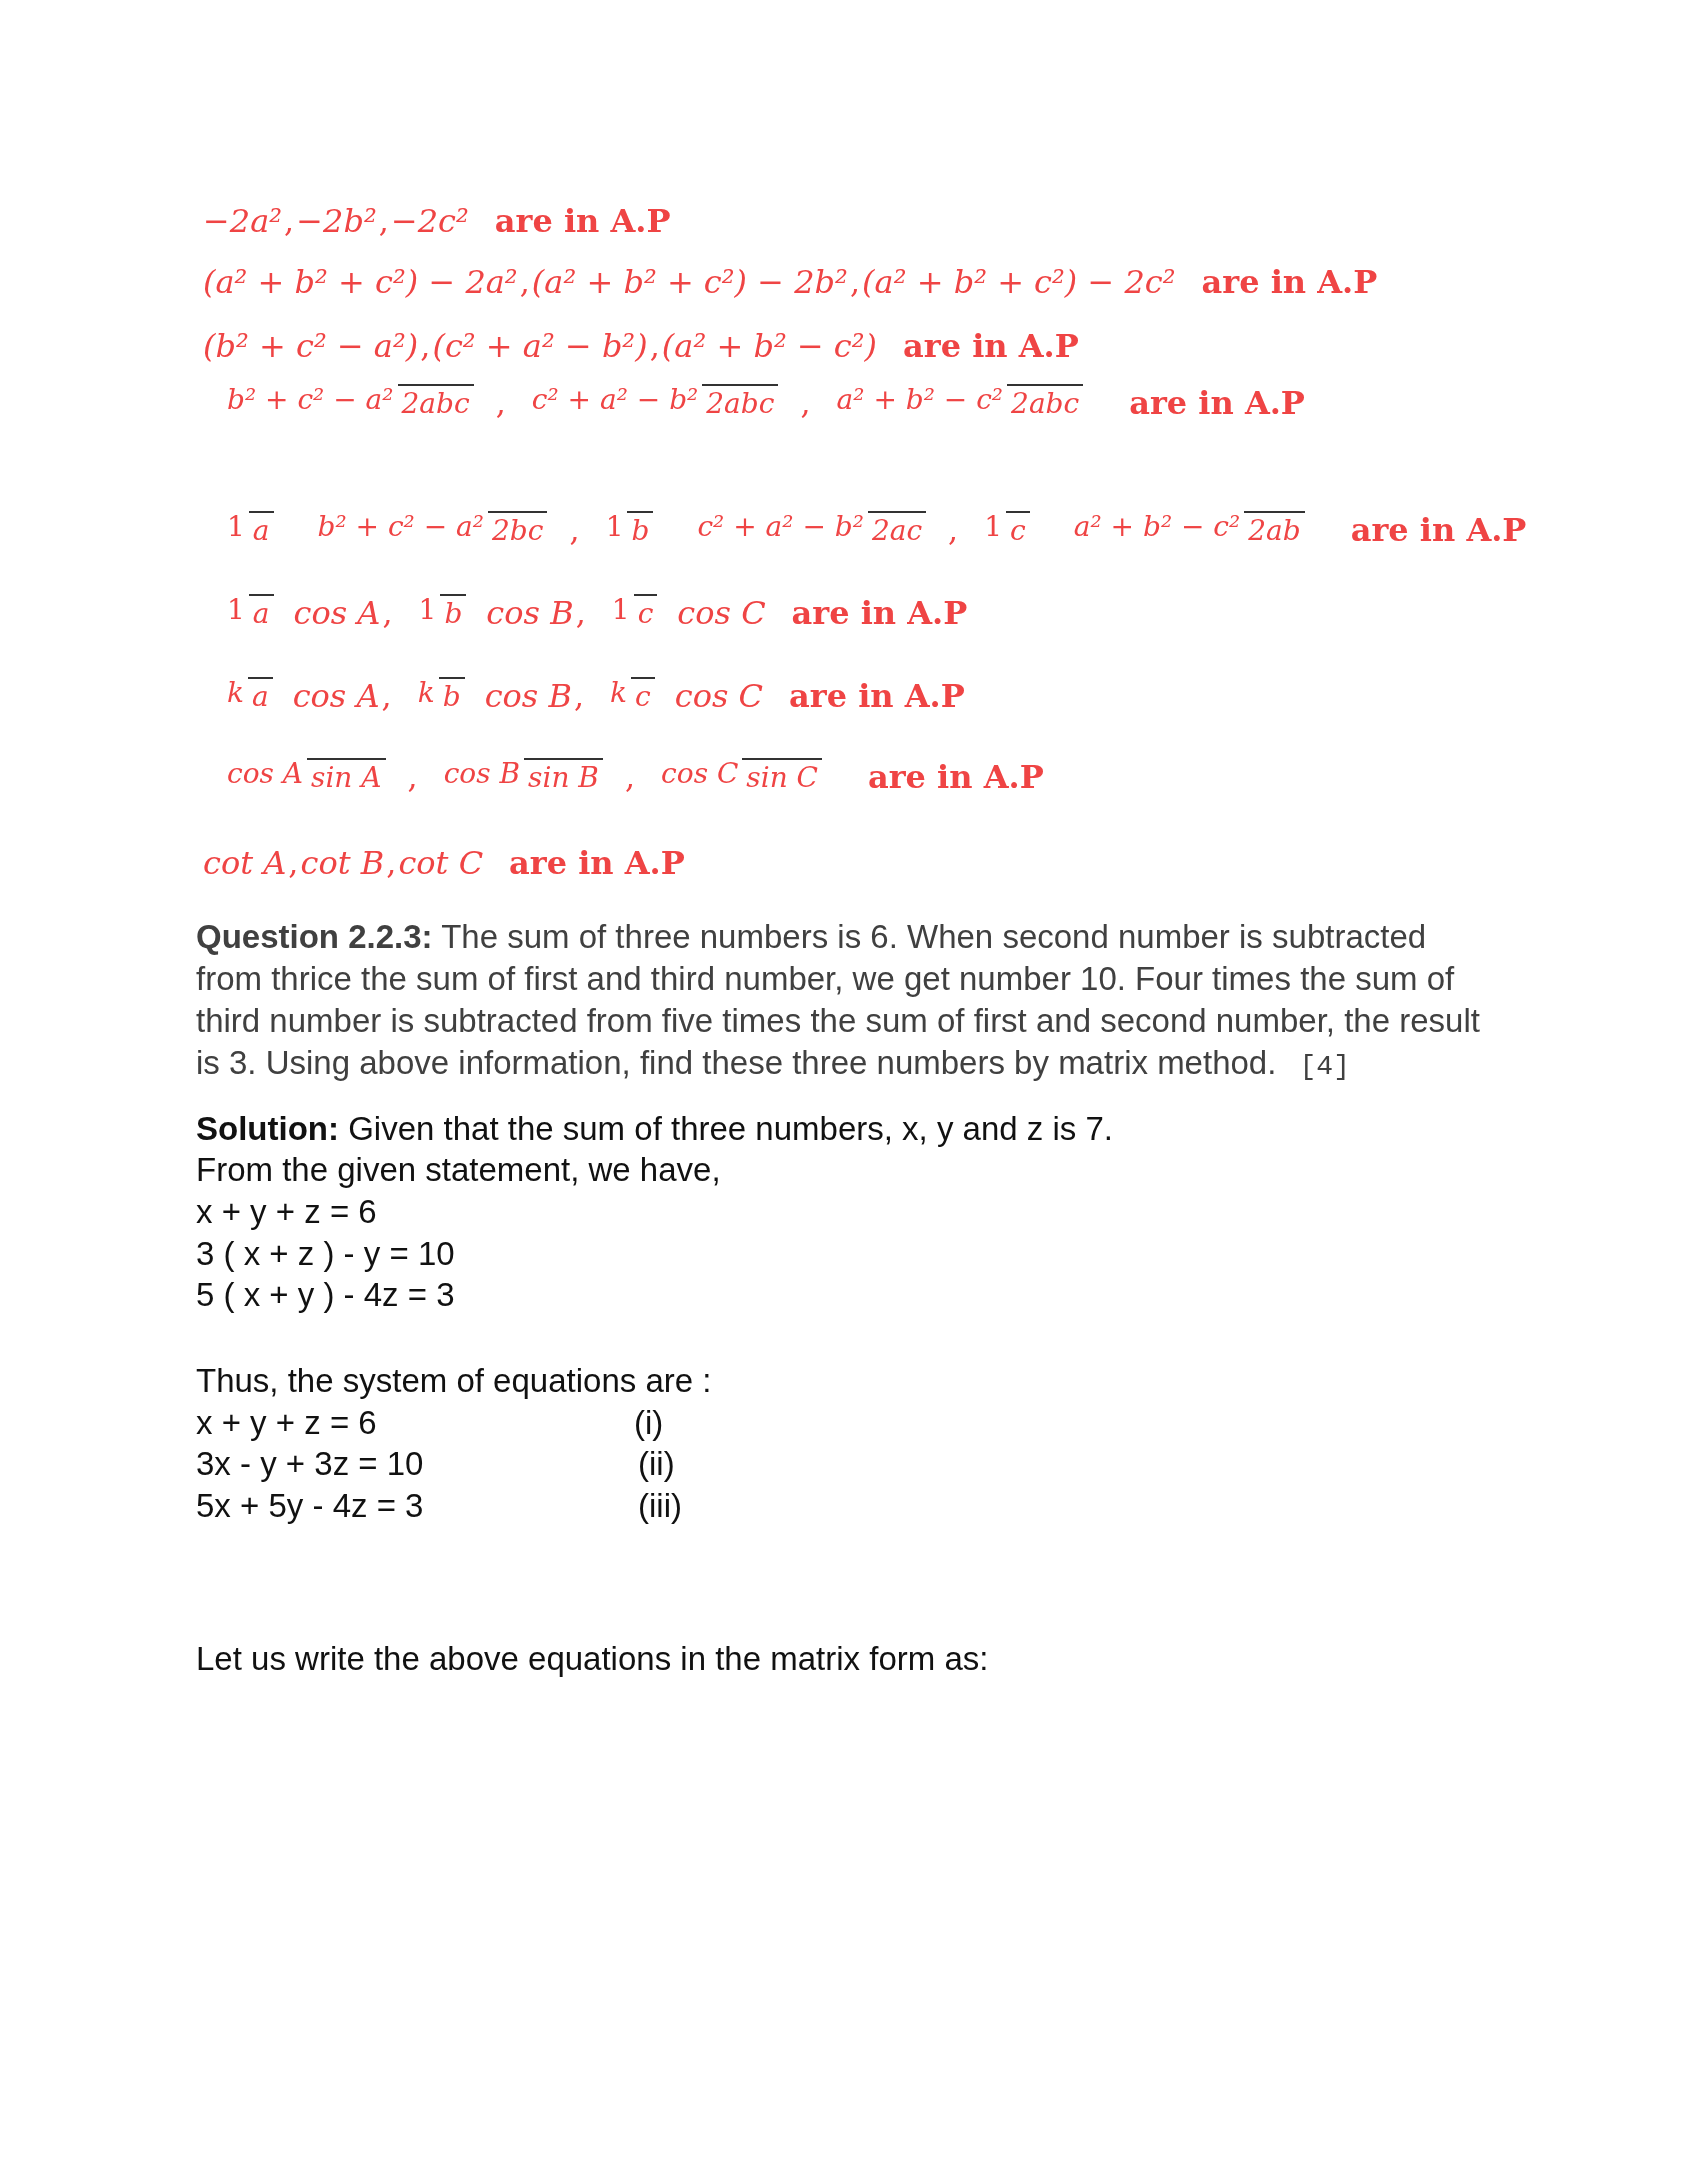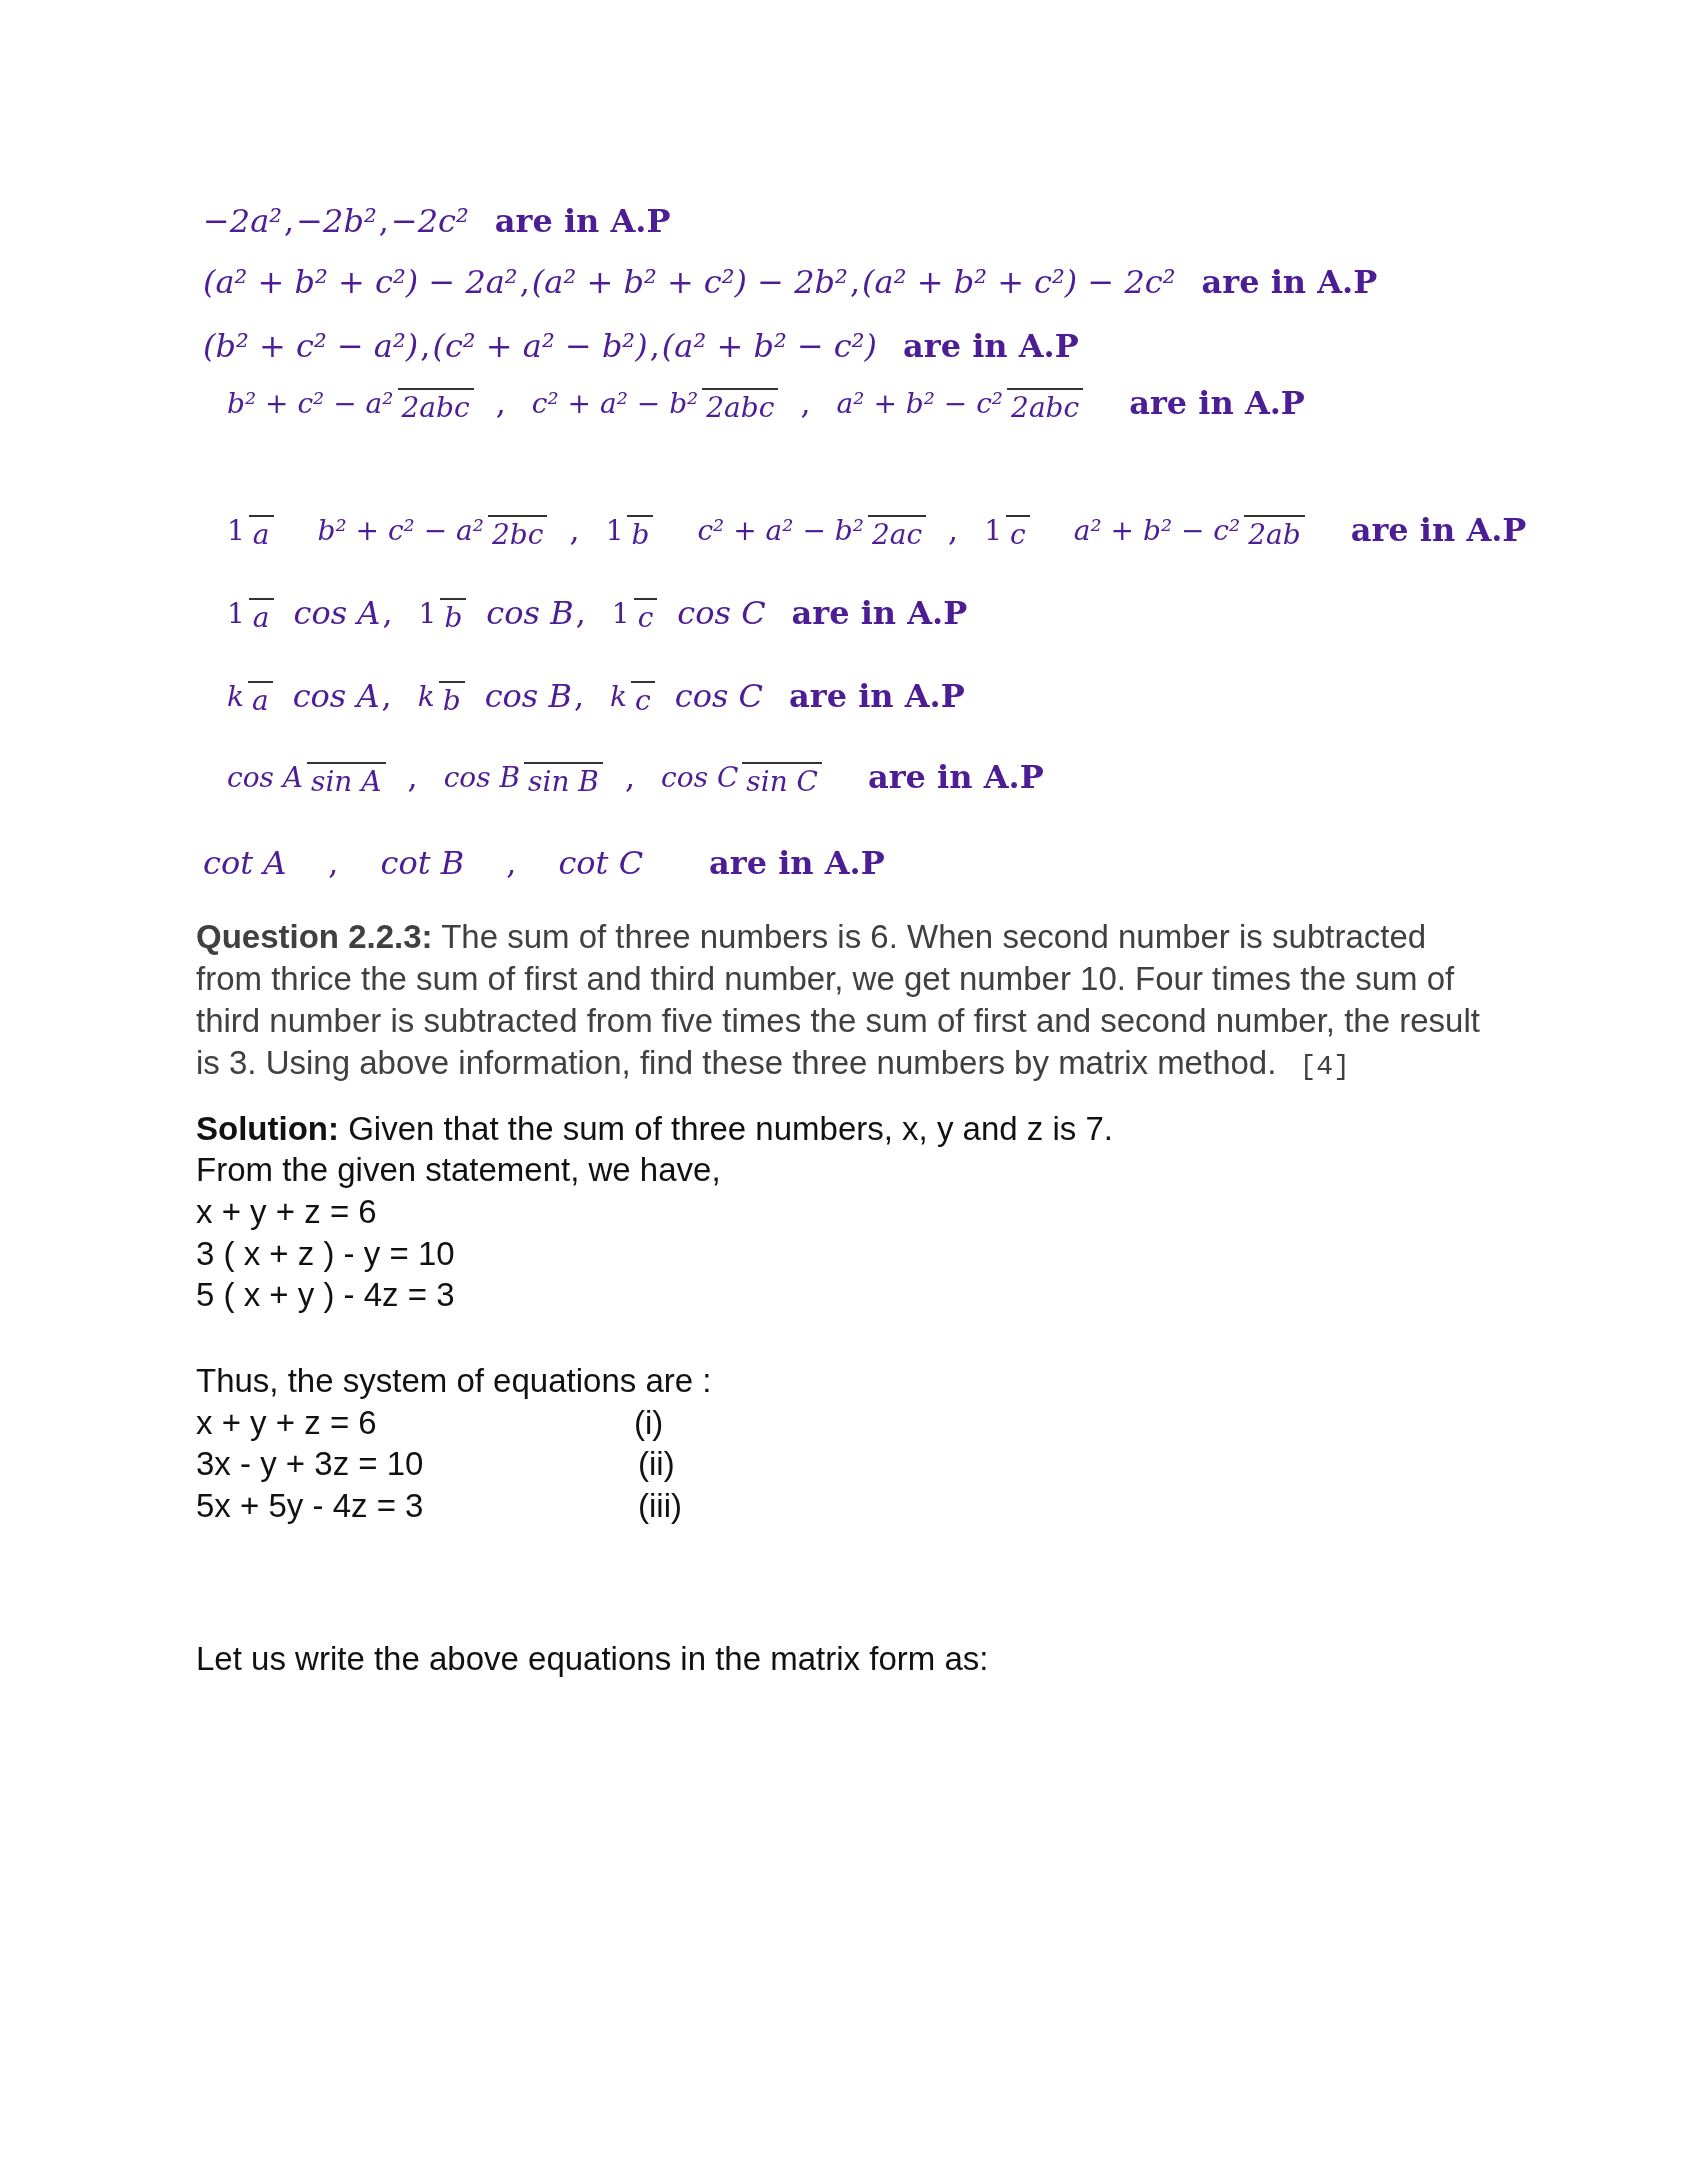--- a/index.html
+++ b/index.html
@@ -1,17 +1,17 @@
 <!DOCTYPE html>
 <html><head>
 <meta charset="utf-8">
 <style>
   html, body { margin: 0; padding: 0; background: #ffffff; }
   body { width: 1683px; height: 2178px; position: relative; overflow: hidden; color: #111; }
-  .math { position: absolute; left: 203px; font-family: "DejaVu Serif", "Liberation Serif", serif; font-size: 32px; color: #4c1d95; white-space: nowrap; display: flex; align-items: flex-end; }
+  .math { position: absolute; left: 203px; font-family: "DejaVu Serif", "Liberation Serif", serif; font-size: 32px; color: #ef4444; white-space: nowrap; display: flex; align-items: flex-start; }
   .math i { font-style: italic; }
   .frac { display: inline-flex; flex-direction: row; align-items: center; vertical-align: middle; margin: 0 20px; }
   .frac .num { padding: 0 4px 3px; line-height: 1.05; }
   .frac .den { border-top: 2px solid #333; padding: 3px 4px 0; line-height: 1.05; }
   .small .frac .num, .small .frac .den { font-size: 28px; }
   .ap { margin-left: 26px; font-style: normal; font-weight: bold; }
   .sep { margin: 0 2px; }
   .text { position: absolute; left: 196px; font-family: "Liberation Sans", sans-serif; font-size: 33px; color: #111; line-height: 42px; white-space: nowrap; }
   .text b { font-weight: bold; }
   .para { position: absolute; left: 196px; width: 1287px; font-family: "Liberation Sans", sans-serif; font-size: 33px; line-height: 42px; color: #404040; }
@@ -150,21 +150,21 @@
       <i class="den">sin B</i>
     </span>
     <span class="sep">,</span>
   <span class="frac">
       <i class="num">cos C</i>
       <i class="den">sin C</i>
     </span>
   <span class="ap">are in A.P</span>
 </div>
 
-<div class="math" style="top:844px;gap:40px;">
+<div class="math" style="top:844px;">
   <i>cot A</i>
     <span class="sep">,</span>
   <i>cot B</i>
     <span class="sep">,</span>
   <i>cot C</i>
   <span class="ap">are in A.P</span>
 </div>
 
 <div class="para" style="top:916px;">
   <b>Question 2.2.3:</b>

